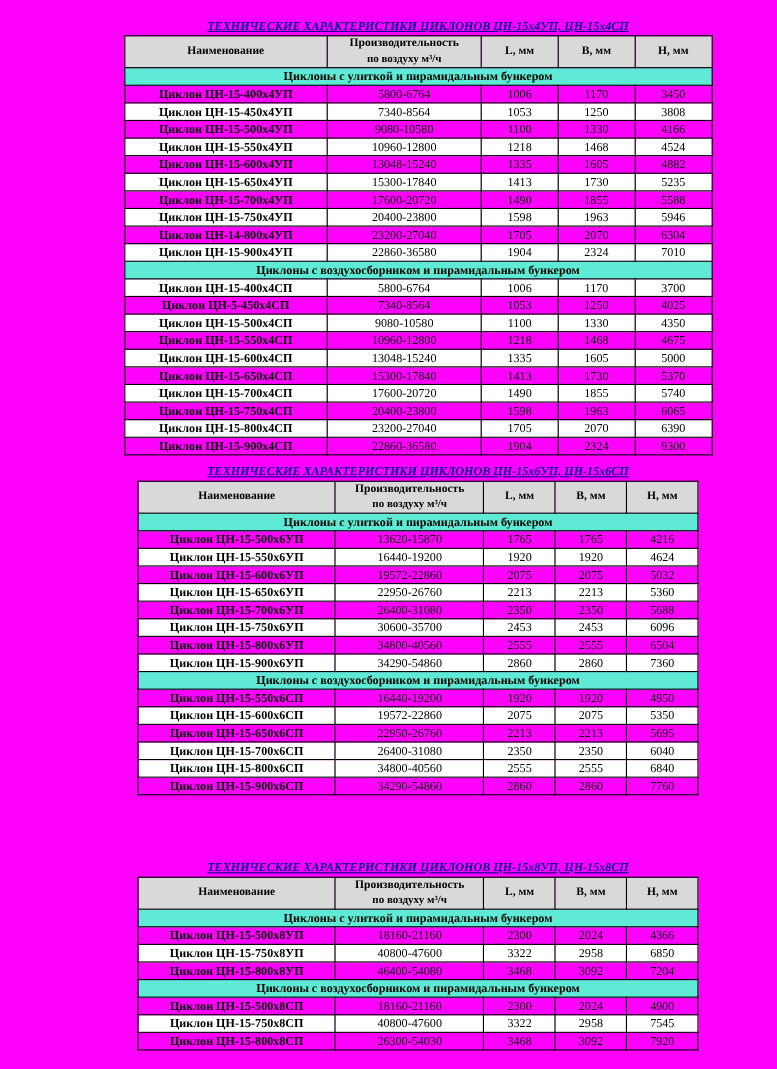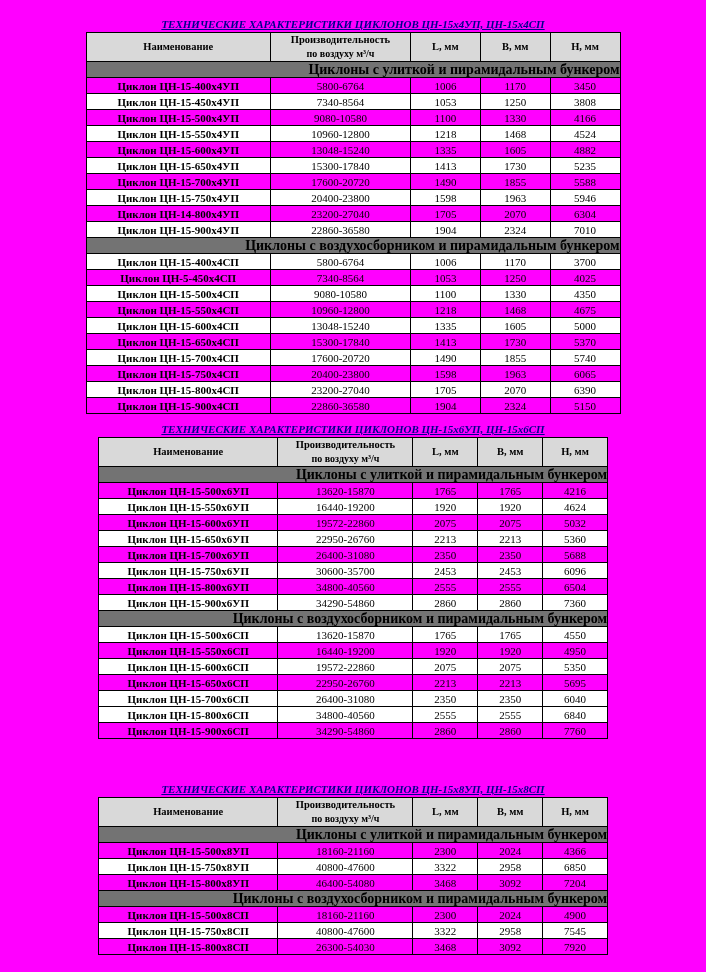--- a/index.html
+++ b/index.html
@@ -11,20 +11,21 @@
     height: 972px;
     background: #ff00ff;
     font-family: "Liberation Serif", serif;
     color: #000;
     overflow: hidden;
   }
   .page {
     position: relative;
     width: 640px;
     height: 972px;
+    margin-left: 27px;
   }
   .block {
     margin: 0 auto;
   }
   .block-title {
     text-align: center;
     color: #00008b;
     font-family: "Liberation Serif", serif;
     font-weight: bold;
     font-style: italic;
@@ -52,24 +53,24 @@
     text-align: center;
     vertical-align: middle;
     padding: 1px 2px;
   }
   th.hd .sub {
     display: block;
     font-size: 10px;
     font-weight: bold;
   }
   td.section {
-    background: #737373;
+    background: #5eead4;
     font-weight: bold;
-    text-align: right;
-    font-size: 14px;
+    text-align: center;
+    font-size: 11px;
     padding: 1px 0;
   }
   td.name {
     background: #ffffff;
     font-weight: bold;
     text-align: center;
     padding-left: 6px;
     white-space: nowrap;
   }
   td.num {
@@ -253,21 +254,21 @@
           <td class="num">23200-27040</td>
           <td class="num">1705</td>
           <td class="num">2070</td>
           <td class="num">6390</td>
         </tr>
         <tr class="shade">
           <td class="name">Циклон ЦН-15-900х4СП</td>
           <td class="num">22860-36580</td>
           <td class="num">1904</td>
           <td class="num">2324</td>
-          <td class="num">5150</td>
+          <td class="num">9300</td>
         </tr>
       </tbody>
     </table>
   </div>
 
   <div class="block b2">
     <div class="block-title title-sp">ТЕХНИЧЕСКИЕ ХАРАКТЕРИСТИКИ ЦИКЛОНОВ ЦН-15х6УП, ЦН-15х6СП</div>
     <table class="spec t2">
       <thead>
         <tr>
@@ -338,27 +339,20 @@
           <td class="name">Циклон ЦН-15-900х6УП</td>
           <td class="num">34290-54860</td>
           <td class="num">2860</td>
           <td class="num">2860</td>
           <td class="num">7360</td>
         </tr>
 
         <tr>
           <td class="section" colspan="5">Циклоны с воздухосборником и пирамидальным бункером</td>
         </tr>
-        <tr class="white">
-          <td class="name">Циклон ЦН-15-500х6СП</td>
-          <td class="num">13620-15870</td>
-          <td class="num">1765</td>
-          <td class="num">1765</td>
-          <td class="num">4550</td>
-        </tr>
         <tr class="shade">
           <td class="name">Циклон ЦН-15-550х6СП</td>
           <td class="num">16440-19200</td>
           <td class="num">1920</td>
           <td class="num">1920</td>
           <td class="num">4950</td>
         </tr>
         <tr class="white">
           <td class="name">Циклон ЦН-15-600х6СП</td>
           <td class="num">19572-22860</td>

